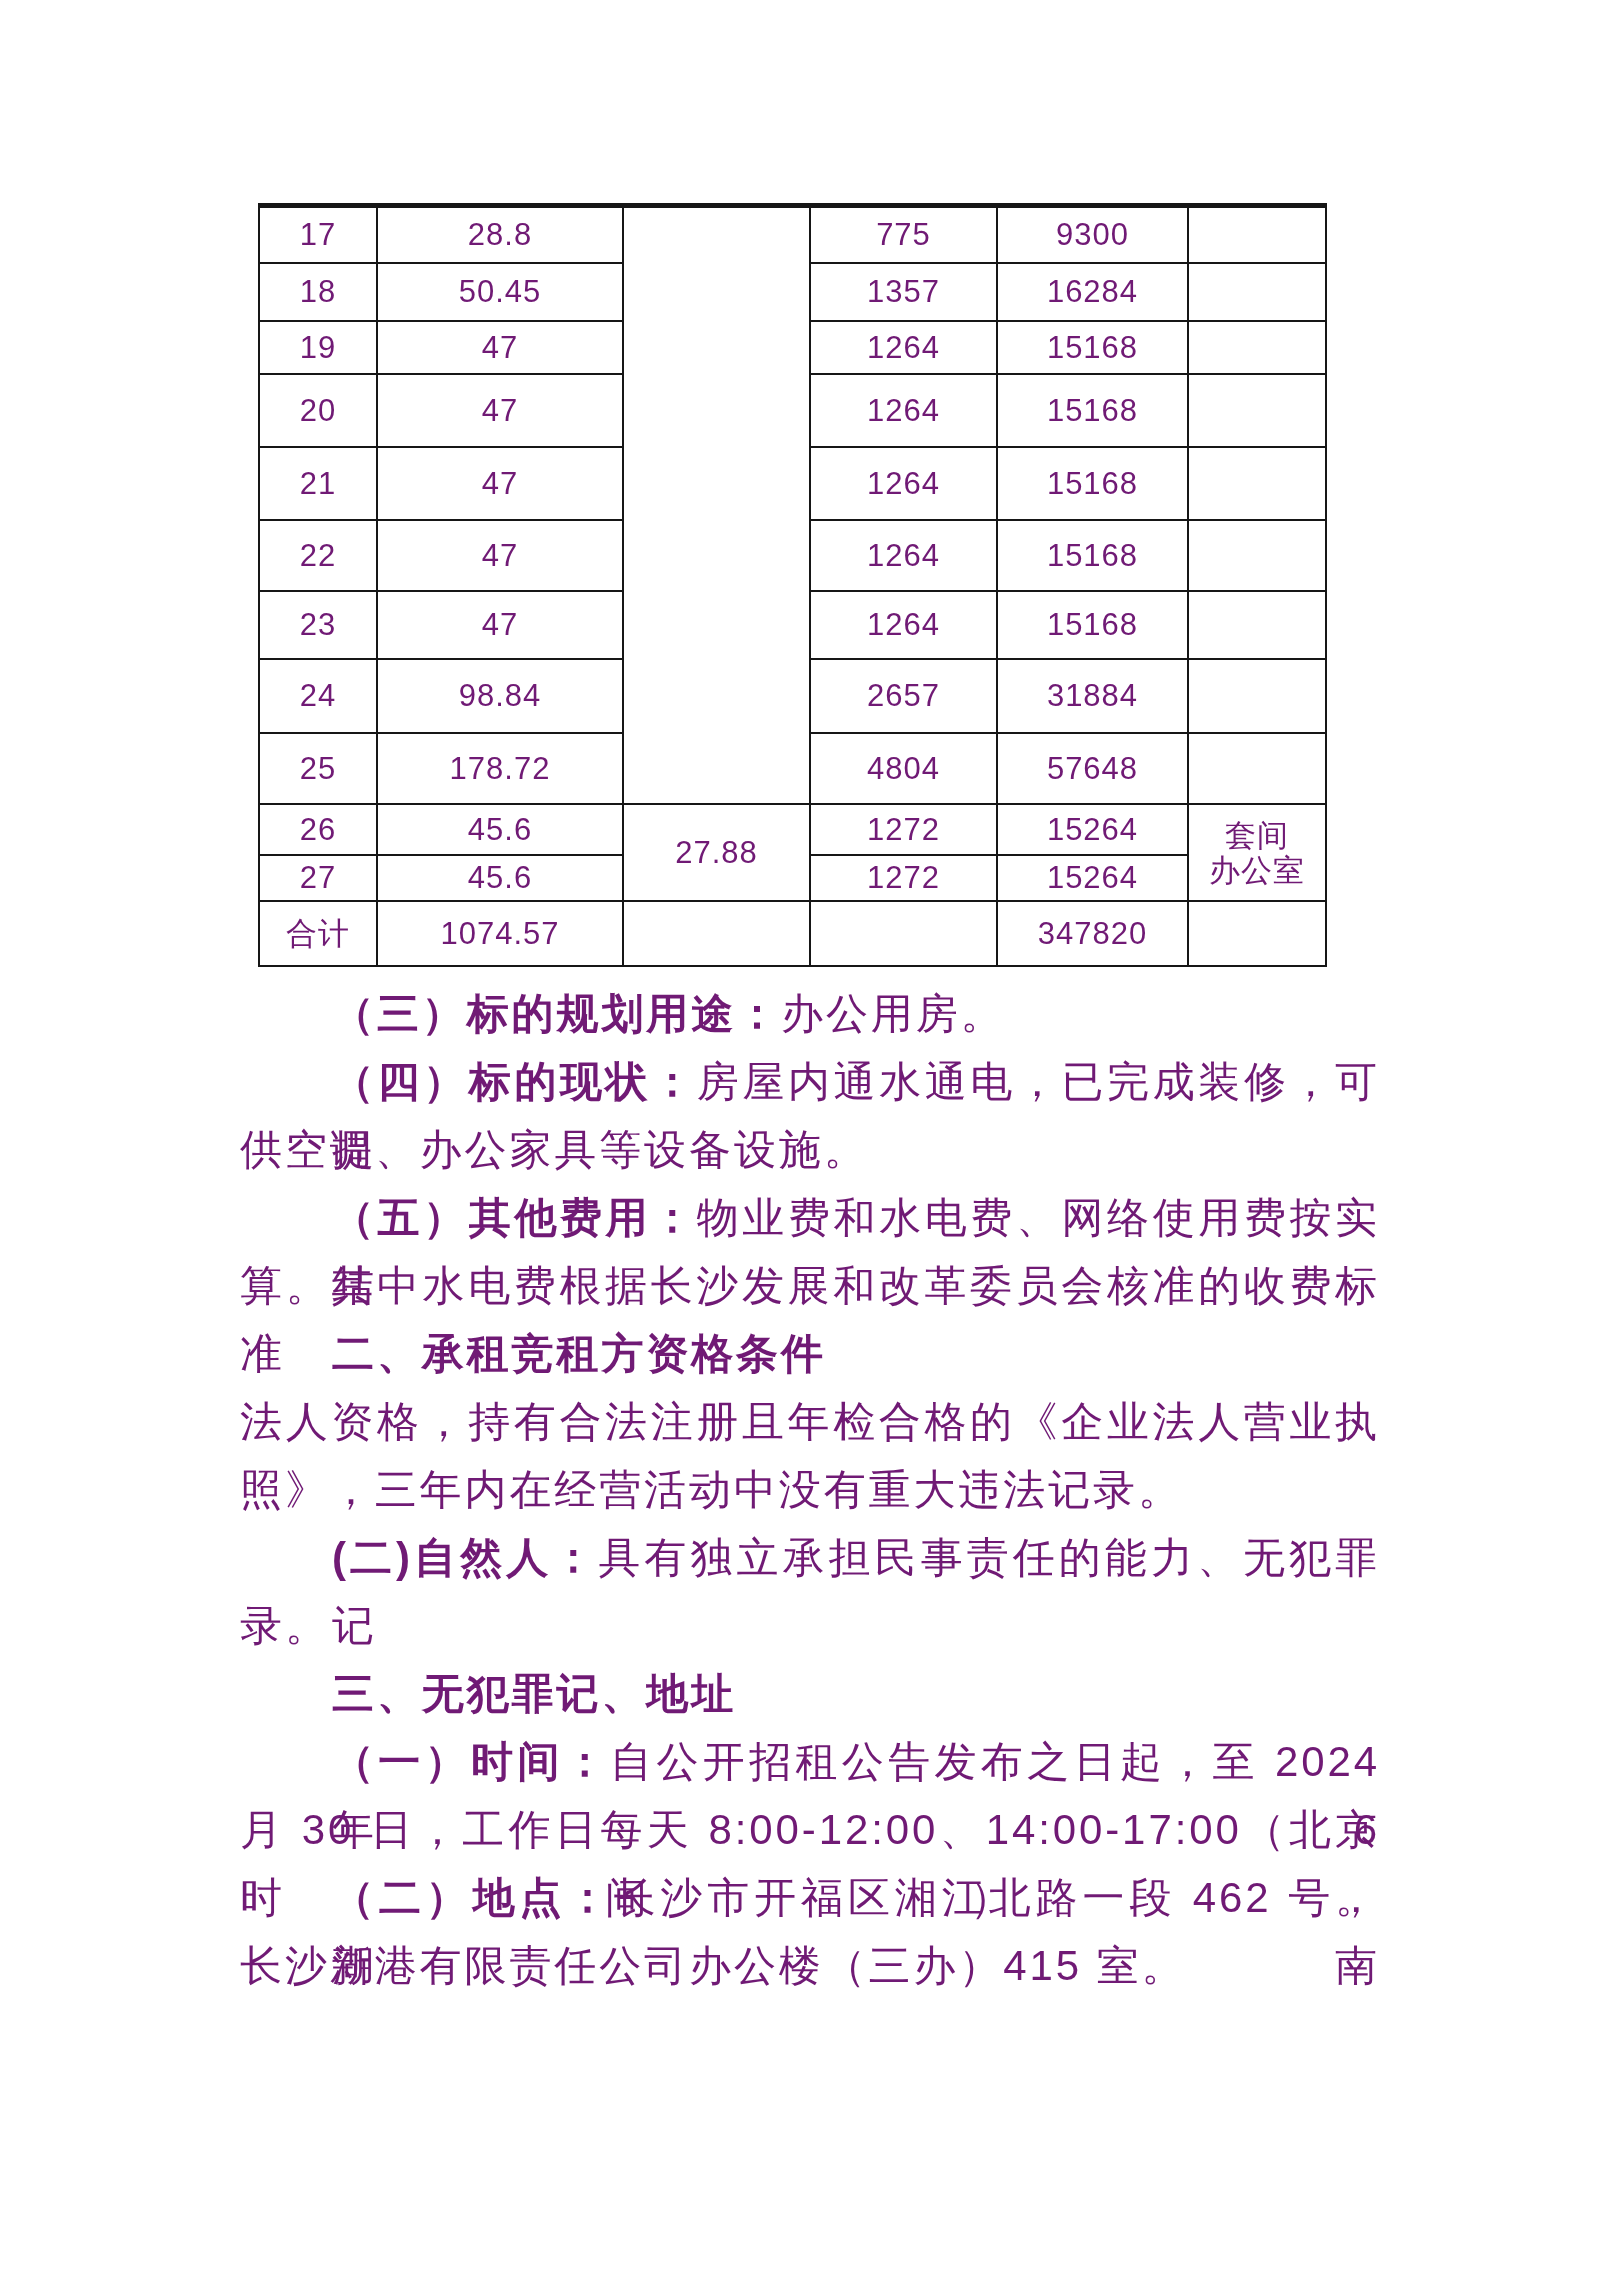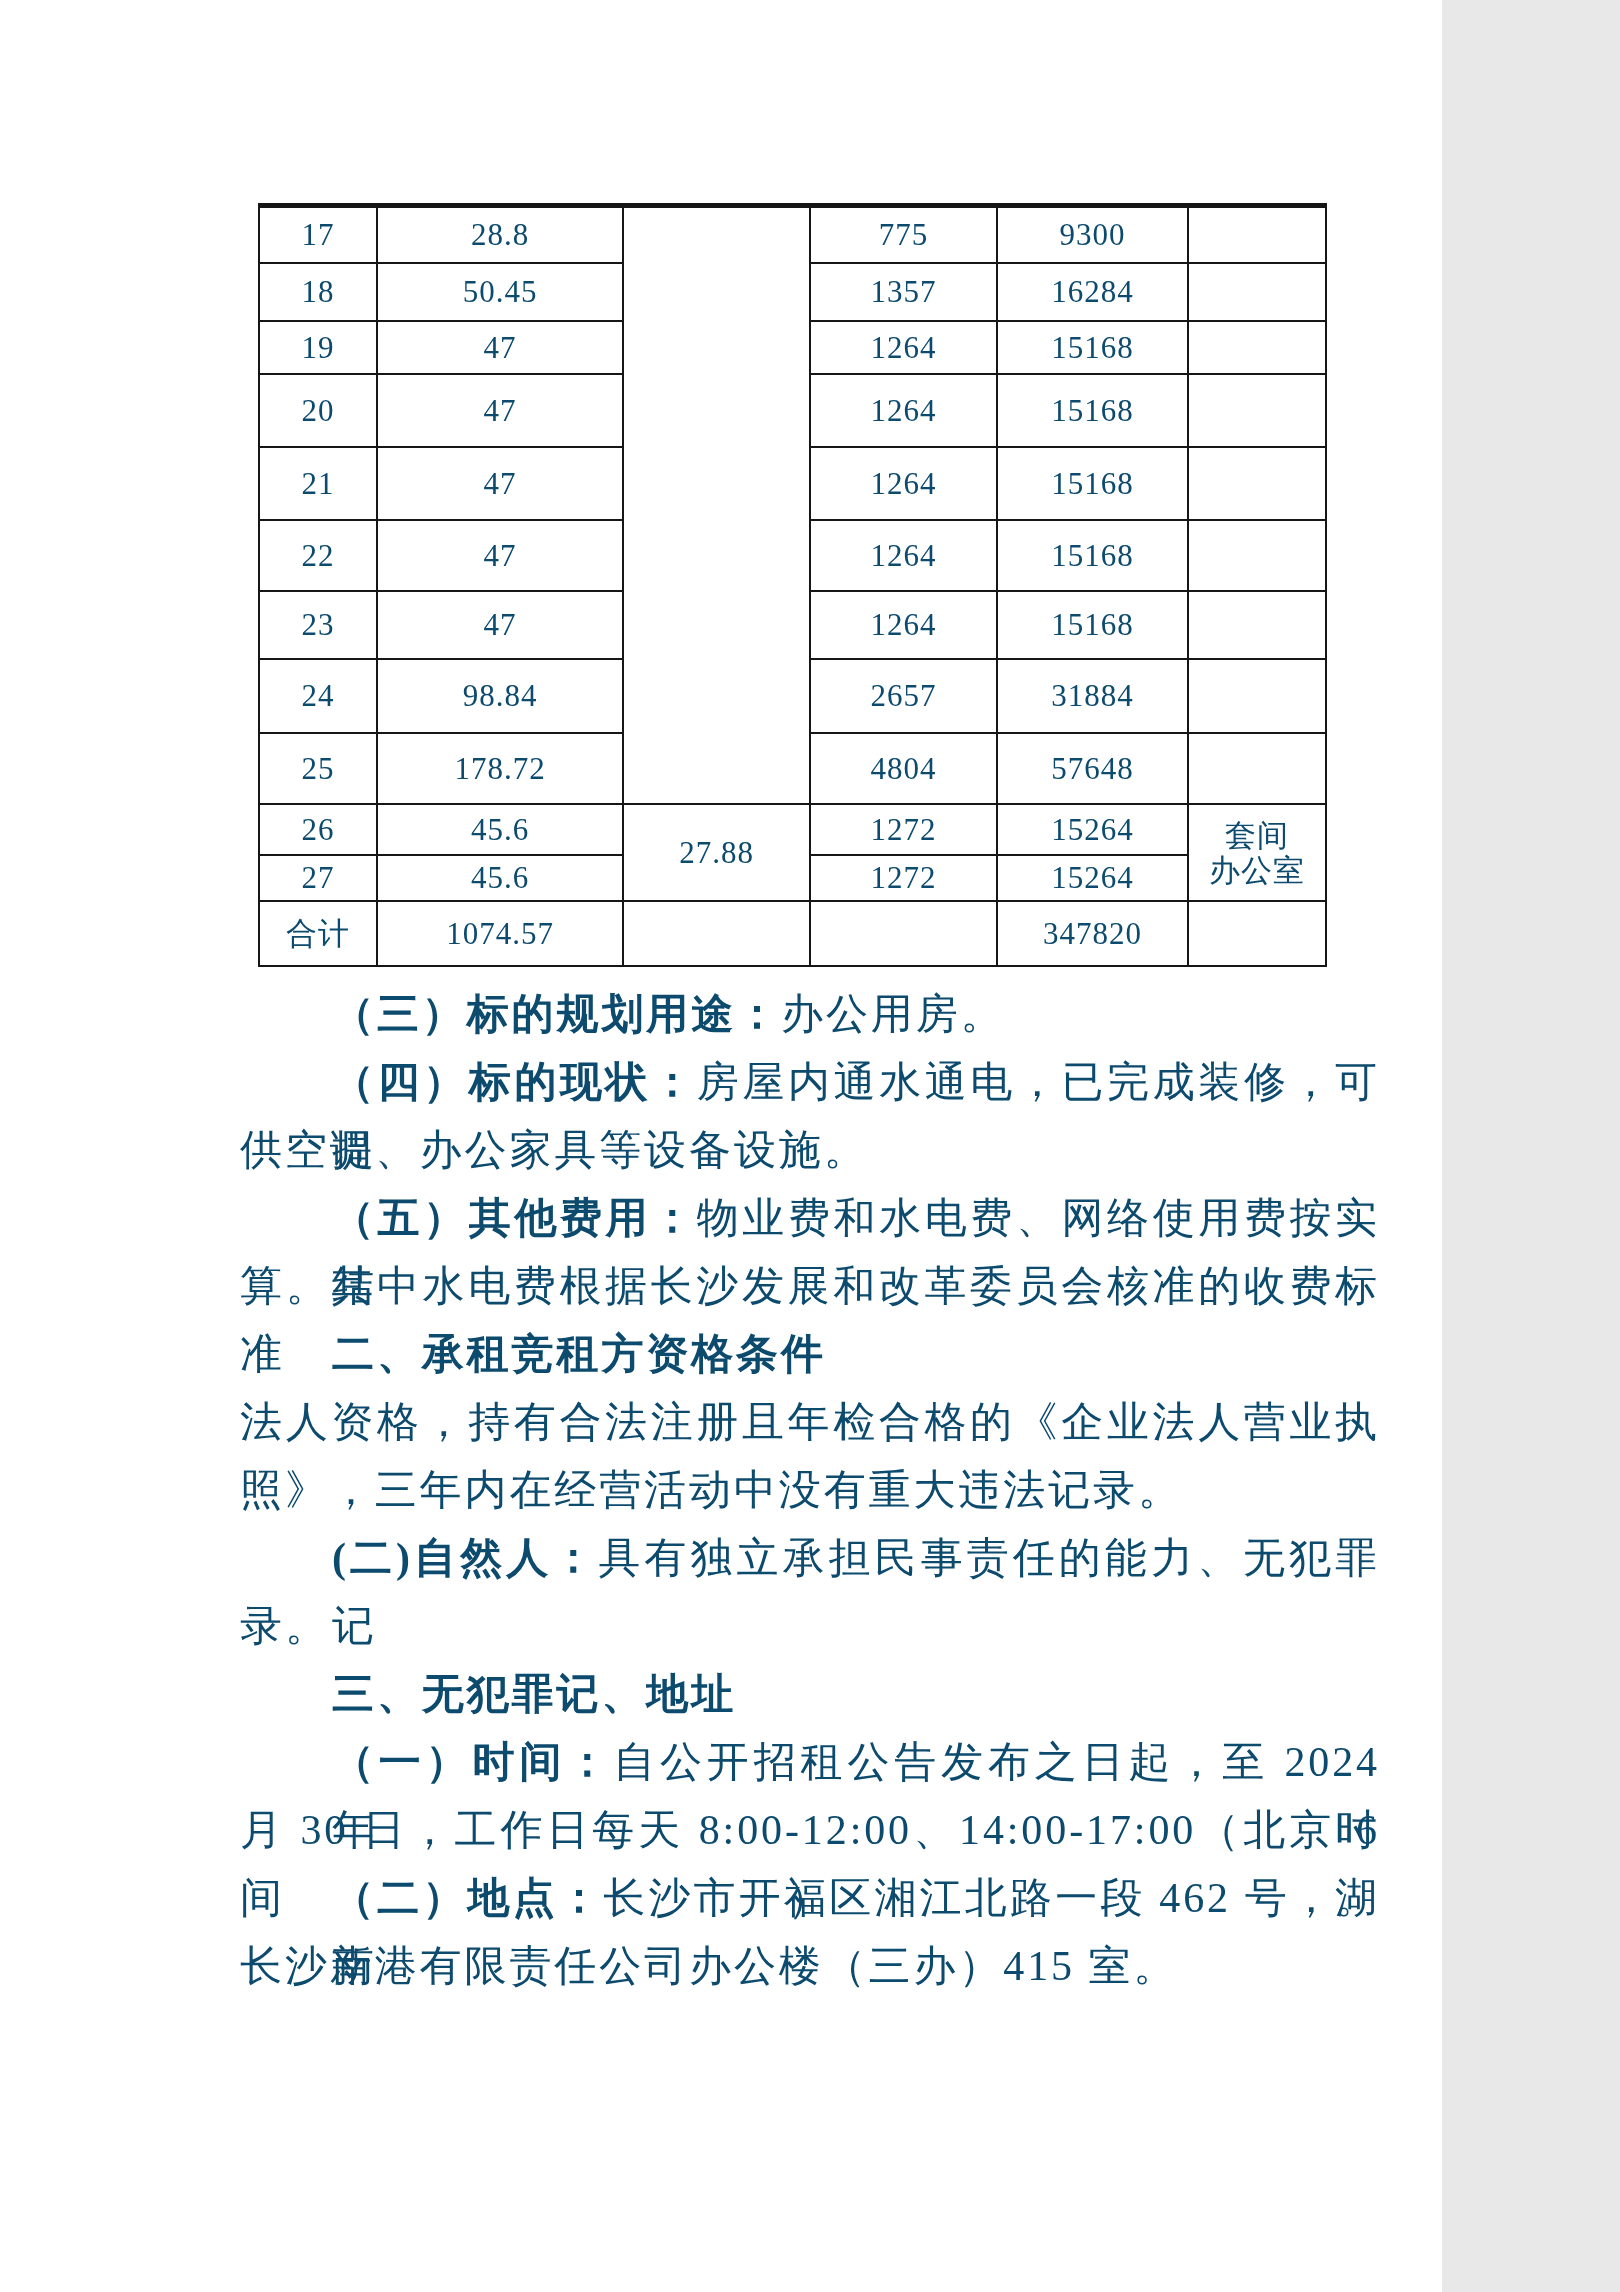--- a/index.html
+++ b/index.html
@@ -1,21 +1,21 @@
 <!DOCTYPE html>
 <html><head>
 <meta charset="utf-8">
 <style>
   html,body{margin:0;padding:0;background:#e8e8e8;}
   .page{
     position:relative;
-    width:1442px;height:2293px;
+    width:1620px;height:2293px;
     background:#ffffff;
-    color:#0c4a6e;
-    font-family:Liberation Serif, serif;
+    color:#701a75;
+    font-family:Liberation Sans, sans-serif;
     overflow:hidden;
   }
   
   .rent-table{
     position:absolute;left:258px;top:203px;
     width:1067px;
     border-collapse:collapse;
     table-layout:fixed;
     border:2.9px solid #161616;
     border-top:5.9px solid #161616;

